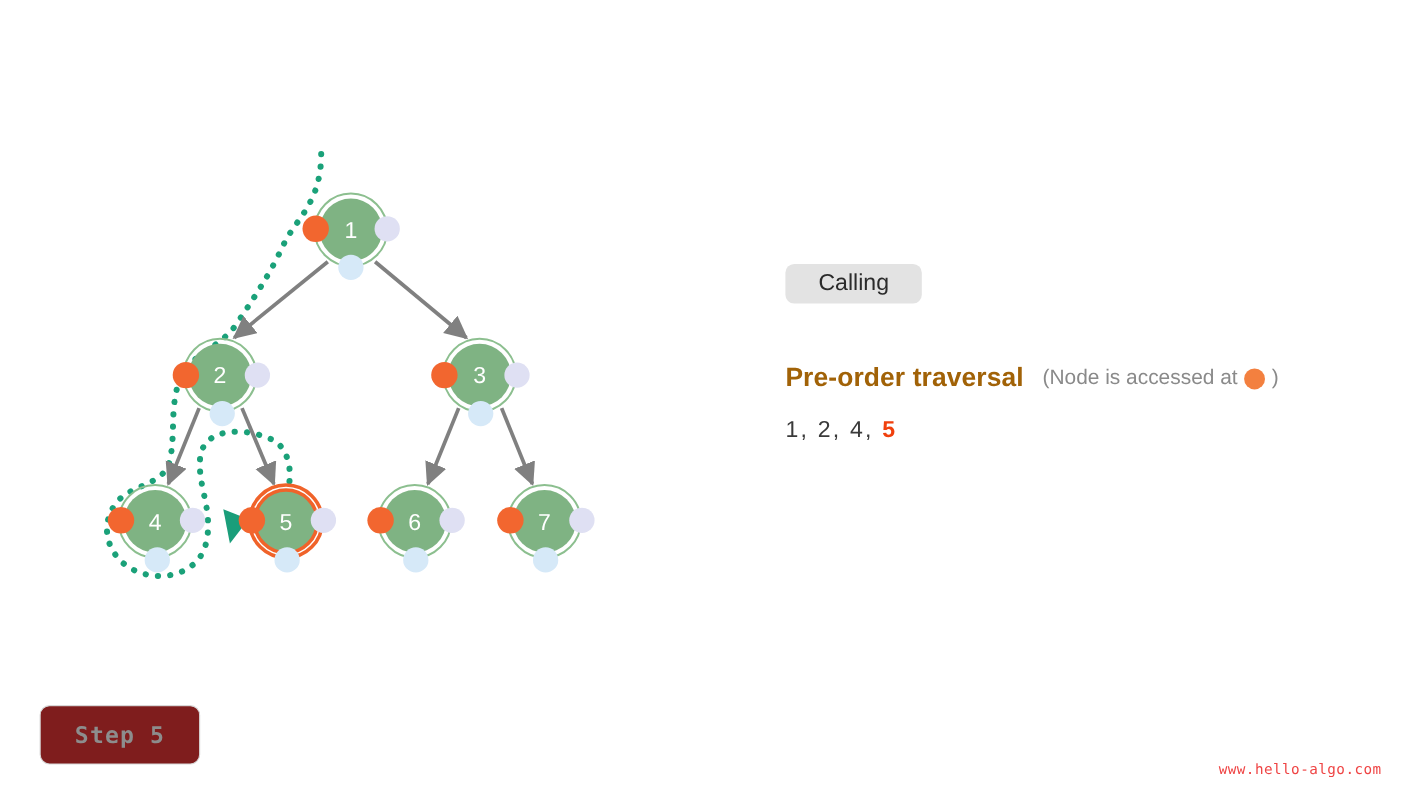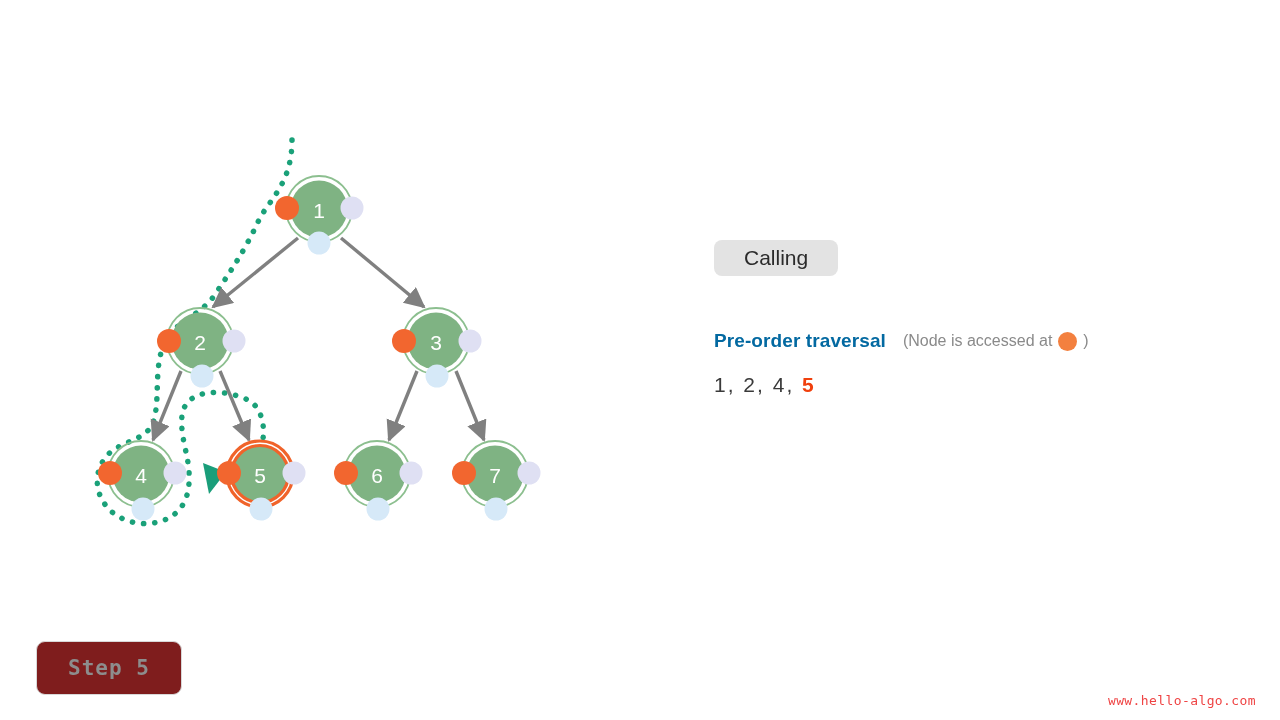--- a/index.html
+++ b/index.html
@@ -28,24 +28,24 @@
     font-size:21px;color:#2b2b2b;
     padding:6px 30px;border-radius:8px;
     line-height:1.15;
   }
   .mode-badge.active{background:#e3e3e3;}
   .mode-badge.inactive{background:transparent;}
 
   #order-block{margin-top:46px;}
   .order-head{display:flex;align-items:center;gap:0px;}
   .order-title{
-    font-size:19px;font-weight:bold;color:#0369a1;letter-spacing:.1px;
+    font-size:24px;font-weight:bold;color:#a16207;letter-spacing:.1px;
   }
   .order-note{
-    font-size:16px;color:#8a8a8a;margin-left:17px;
+    font-size:19px;color:#8a8a8a;margin-left:17px;
     display:flex;align-items:center;gap:0px;white-space:pre;
   }
   .inline-dot{
     display:inline-block;width:19px;height:19px;border-radius:50%;
     background:#f3803f;margin:0 6px;vertical-align:-3px;
   }
   .seq{
     margin-top:21px;margin-left:0;
     font-family:Liberation Sans, sans-serif;
     font-size:21px;color:#3a3a3a;letter-spacing:2px;

